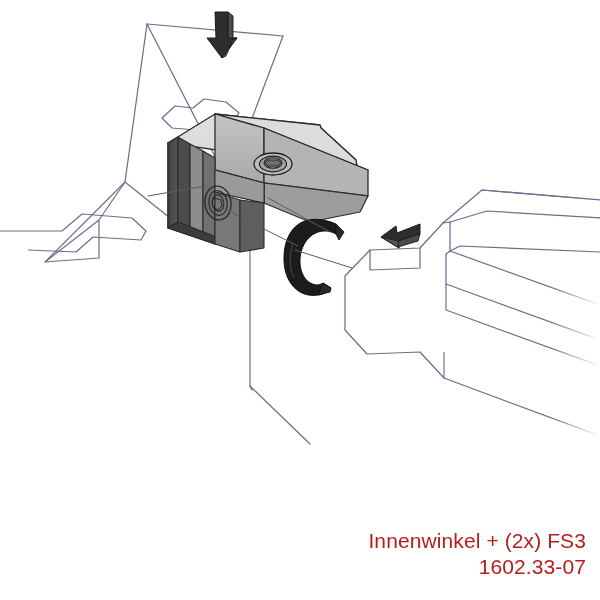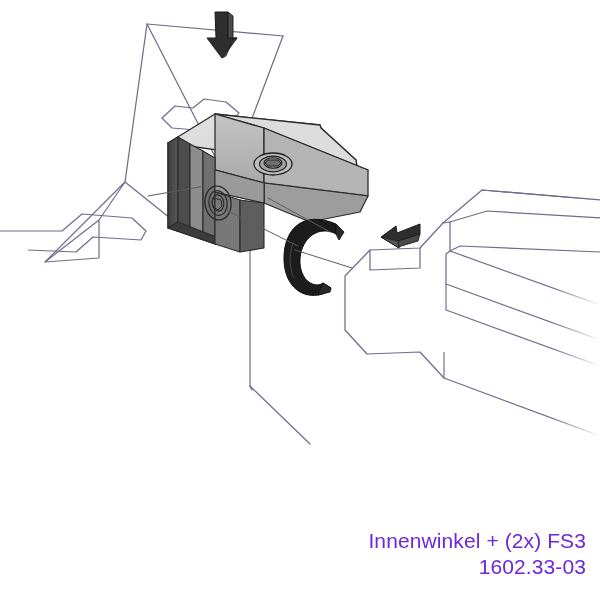--- a/index.html
+++ b/index.html
@@ -27,21 +27,21 @@
     left: 0;
     top: 528px;
     width: 586px;
     text-align: right;
     line-height: 1.22;
   }
   .caption-line {
     display: block;
     font-family: "Liberation Sans", sans-serif;
     font-size: 21px;
-    color: #6d28d9;
+    color: #b91c1c;
     letter-spacing: 0.1px;
     white-space: pre;
   }
 </style>
 </head>
 <body>
 
 <svg id="illustration" viewBox="0 0 600 600" xmlns="http://www.w3.org/2000/svg">
   <defs>
     <linearGradient id="fadeDown" x1="0" y1="0" x2="0" y2="1">
@@ -186,14 +186,14 @@
 
   <g>
     <polygon points="420,224 420,234 398,241 399,248 381,237 396,226 397,233" fill="#2e2e2e" stroke="#1a1a1a" stroke-width="1" stroke-linejoin="round"></polygon>
     <polygon points="420,234 418,241 398,247 398,241" fill="#4a4a4a" stroke="#1a1a1a" stroke-width="0.9" stroke-linejoin="round"></polygon>
     <polygon points="381,237 399,248 398,241" fill="#555555" stroke="#1a1a1a" stroke-width="0.8" stroke-linejoin="round"></polygon>
   </g>
 </svg>
 
 <div class="caption-block">
   <span class="caption-line">Innenwinkel + (2x) FS3</span>
-  <span class="caption-line">1602.33-03</span>
+  <span class="caption-line">1602.33-07</span>
 </div>
 
 </body></html>

